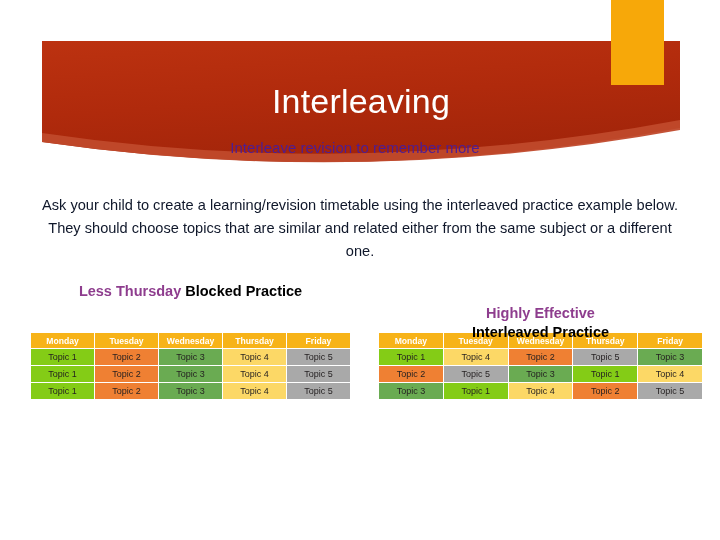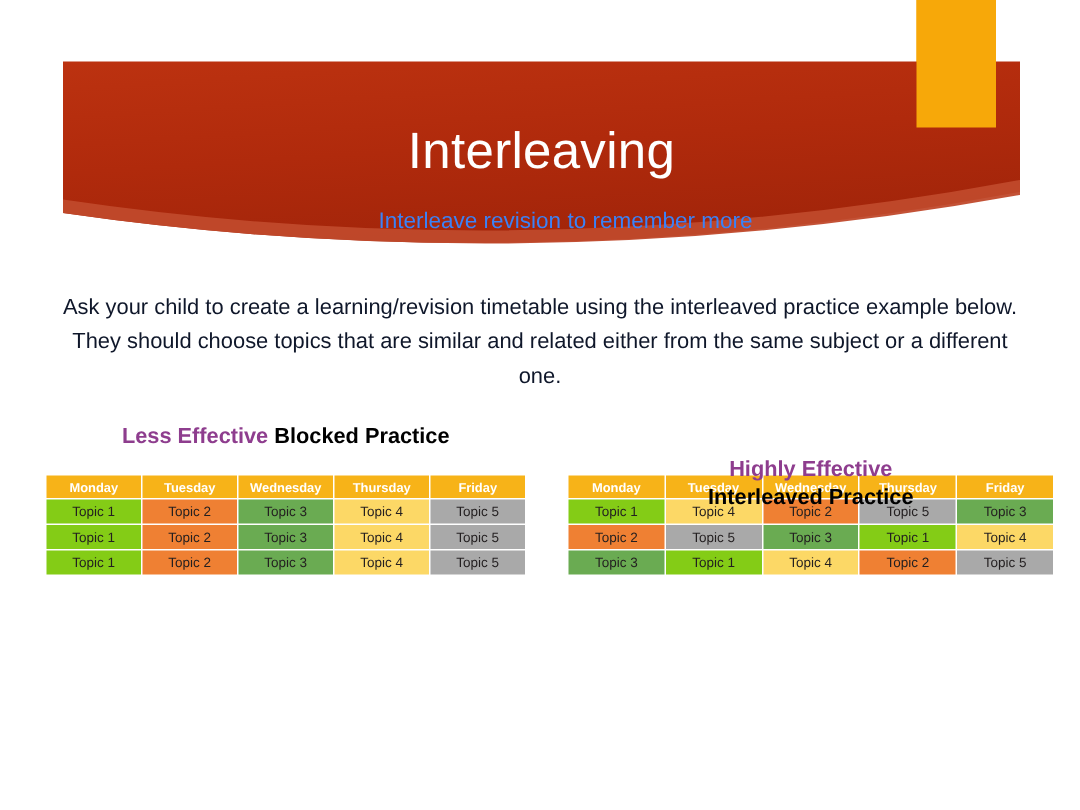--- a/index.html
+++ b/index.html
@@ -35,25 +35,25 @@
     text-align: center;
     color: #ffffff;
     font-size: 34px;
     font-weight: normal;
     letter-spacing: 0.2px;
     line-height: 38px;
     white-space: nowrap;
   }
   .banner-subtitle {
     position: absolute;
-    left: 58px;
+    left: 36px;
     top: 138px;
     width: 638px;
     text-align: center;
-    color: #3b82f6;
+    color: #4c1d95;
     font-size: 15px;
     font-weight: normal;
     line-height: 19px;
     white-space: nowrap;
   }
 
   
   #body-paragraph {
     position: absolute;
     left: 36px;
@@ -82,21 +82,21 @@
     z-index: 3;
     pointer-events: none;
   }
   #heading-blocked { top: 0px; left: 0; }
   #heading-interleaved { top: 22px; left: 0; }
   .hl-purple { color: #8e3d8e; }
   .hl-black  { color: #000000; text-align: center; }
 
   table.timetable {
     position: absolute;
-    top: 34px;
+    top: 50px;
     left: 0;
     width: 100%;
     border-collapse: separate;
     border-spacing: 1px;
     table-layout: fixed;
     z-index: 1;
   }
   table.timetable td {
     height: 14px;
     font-size: 9px;
@@ -144,21 +144,21 @@
   </svg>
 
   <div class="banner-title">Interleaving</div>
   <div class="banner-subtitle">Interleave revision to remember more</div>
 </div>
 
 <div id="body-paragraph">Ask your child to create a learning/revision timetable using the interleaved practice example below. They should choose topics that are similar and related either from the same subject or a different one.</div>
 
 <div class="panel" id="panel-blocked">
   <div class="panel-heading" id="heading-blocked">
-    <span class="hl-purple">Less Effective</span><span class="hl-black"> Blocked Practice</span>
+    <span class="hl-purple">Less Thursday</span><span class="hl-black"> Blocked Practice</span>
   </div>
   <table class="timetable">
     <thead>
       <tr id="bp-head">
           <td>Monday</td>
           <td>Tuesday</td>
           <td>Wednesday</td>
           <td>Thursday</td>
           <td>Friday</td>
         </tr>

